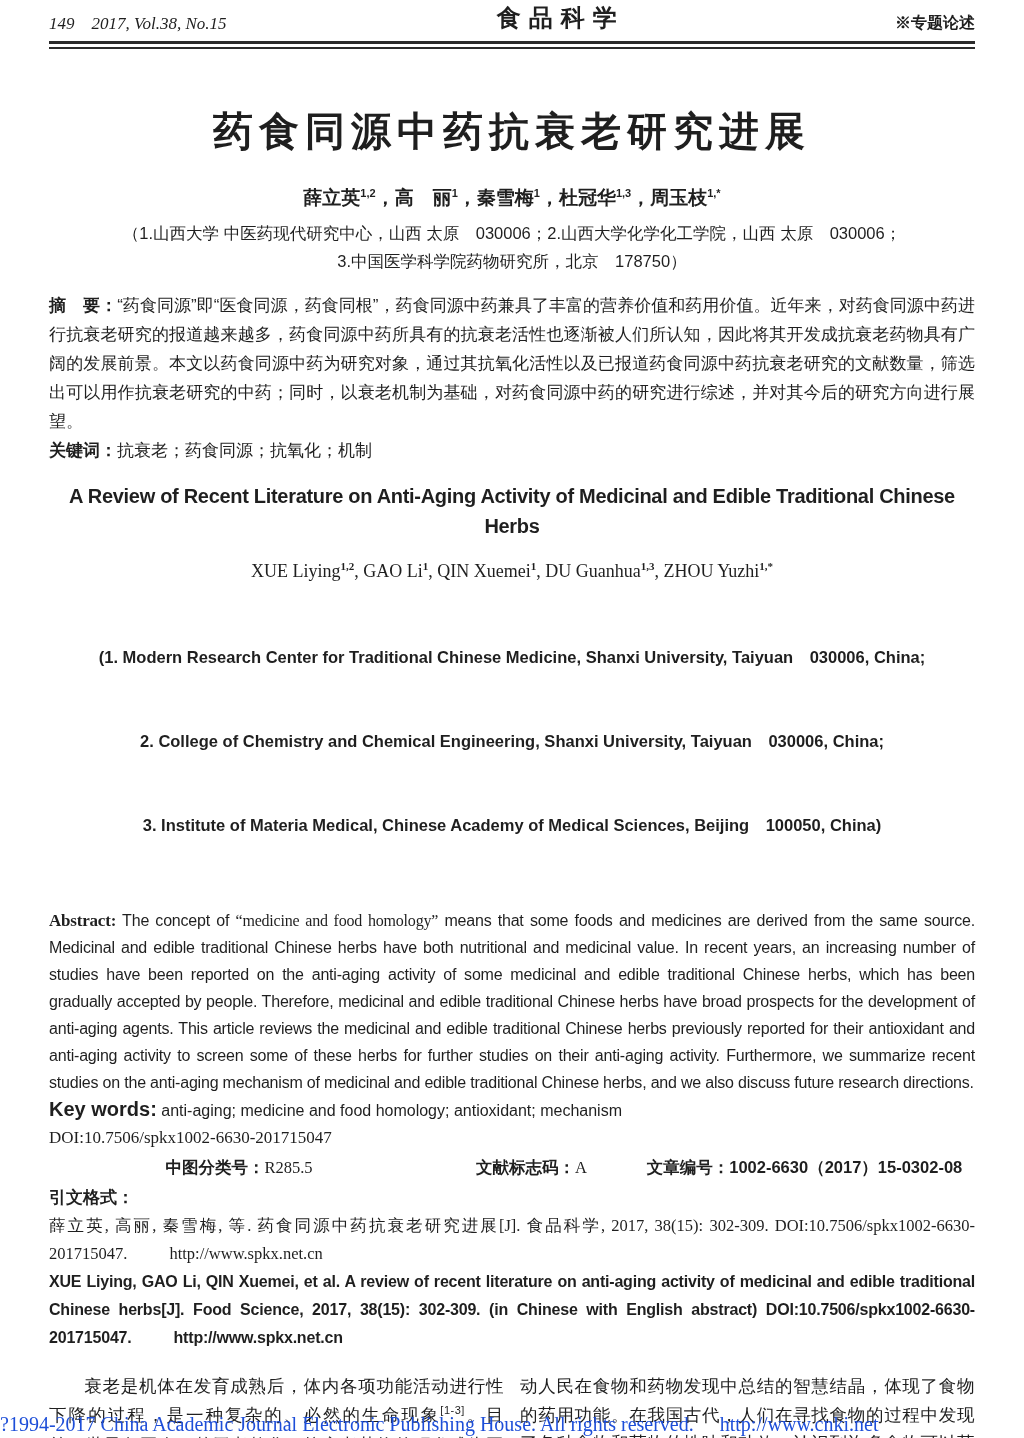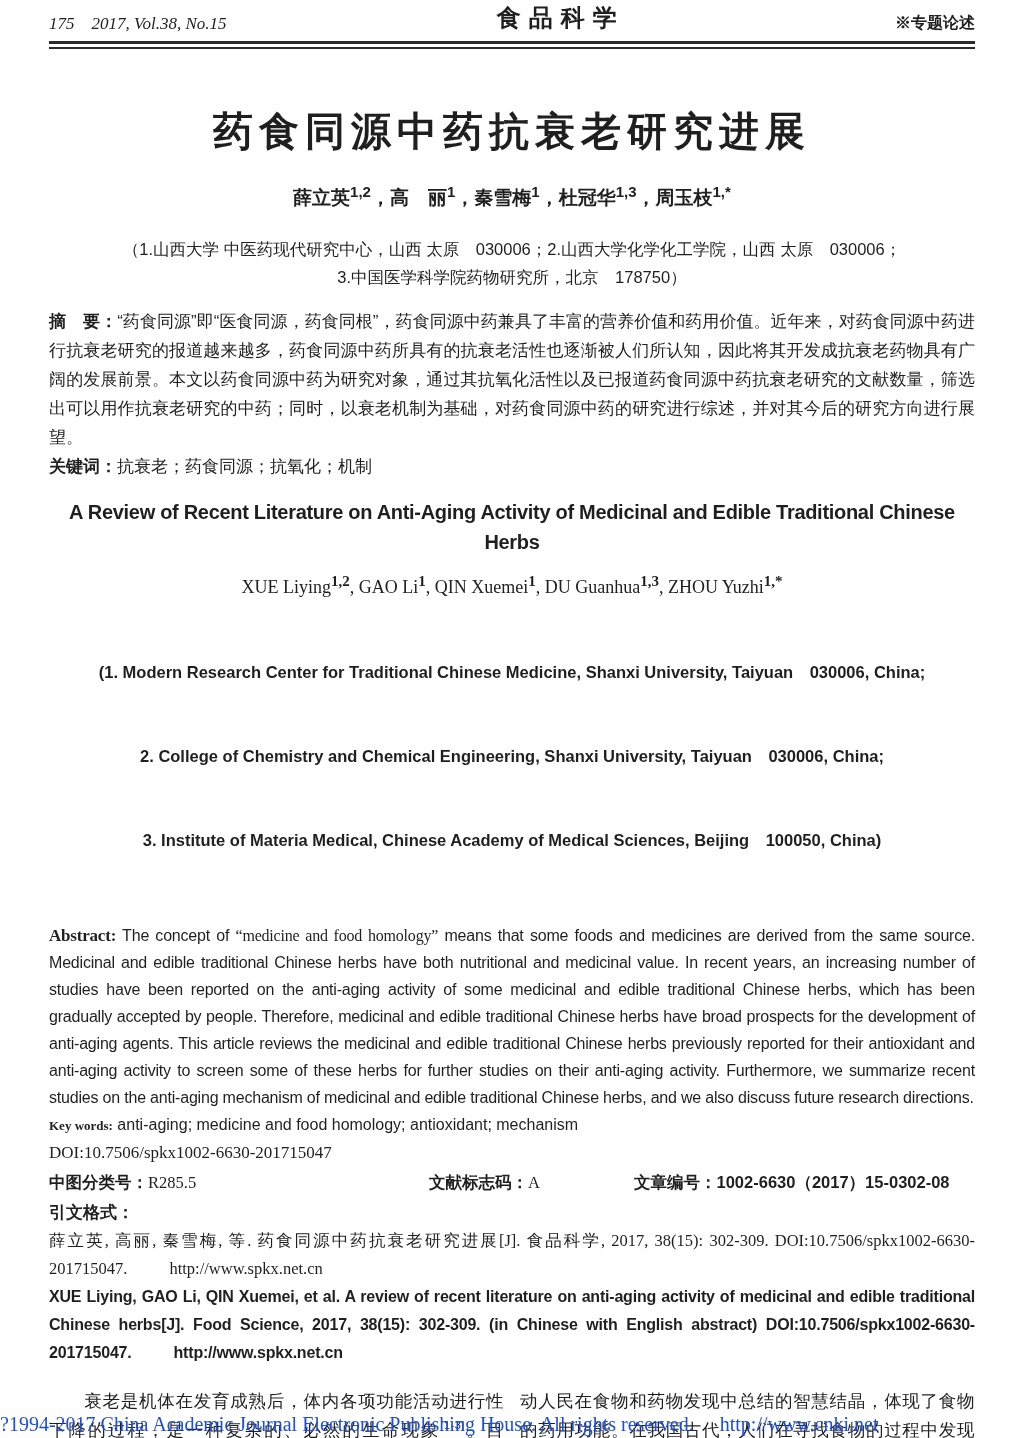--- a/index.html
+++ b/index.html
@@ -15,38 +15,38 @@
   }
   
   .hdr{display:flex;justify-content:space-between;align-items:flex-end;height:26px;}
   .hdr-left{font-family:"Liberation Serif", serif;font-style:italic;font-size:17px;}
   .hdr-center{font-size:24px;font-weight:800;letter-spacing:8px;}
   .hdr-right{font-size:16px;font-weight:600;text-align:center;}
   .double-rule{margin-top:7px;height:3px;border-top:3px solid #2b2b2b;border-bottom:2px solid #2b2b2b;}
   
   .title-cn{margin-top:56px;text-align:center;font-size:40px;font-weight:700;letter-spacing:6px;line-height:52px;}
   .authors-cn{margin-top:28px;text-align:center;font-size:19px;font-weight:600;}
-  .sup{font-size:15px;position:relative;top:-7px;font-weight:600;}
-  .affils-cn{margin-top:24px;text-align:center;font-size:16.5px;line-height:28px;font-weight:500;}
+  .sup{font-size:11px;position:relative;top:-7px;font-weight:600;}
+  .affils-cn{margin-top:8px;text-align:center;font-size:16.5px;line-height:28px;font-weight:500;}
   
   .abs-cn{margin-top:16px;font-size:17px;line-height:29px;text-align:justify;}
   .lbl{font-weight:700;}
   .kw-cn{font-size:17px;line-height:29px;}
   
   .title-en{margin-top:16px;text-align:center;font-size:20px;font-weight:700;letter-spacing:-0.3px;line-height:30px;}
   .authors-en{margin-top:16px;text-align:center;font-family:"Liberation Serif", serif;font-size:18px;line-height:28px;}
   .affils-en{text-align:center;font-size:16.5px;font-weight:600;line-height:28px;white-space:pre-wrap;}
   .abs-en{margin-top:12px;font-size:16px;letter-spacing:-0.2px;line-height:27px;text-align:justify;}
   .abs-en .lbl-serif{font-family:"Liberation Serif", serif;font-weight:700;font-size:17px;}
   .serif{font-family:"Liberation Serif", serif;}
   .kw-en{font-size:16px;line-height:27px;}
-  .kw-en .lbl-serif{font-family:Liberation Serif, serif;font-weight:700;font-size:13px;}
+  .kw-en .lbl-serif{font-family:Liberation Sans, sans-serif;font-weight:700;font-size:20px;}
   .doi-line{font-family:"Liberation Serif", serif;font-size:17px;line-height:28px;}
   
-  .clc-row{display:flex;line-height:30px;font-size:16.5px;}
+  .clc-row{display:flex;line-height:30px;font-size:16.5px;text-align:center;}
   .clc-c1{flex:0 0 380px;}
   .clc-c2{flex:0 0 205px;}
   .clc-c3{flex:1 1 auto;}
   .clc-row .val{font-weight:600;}
   .cit-head{font-size:17px;font-weight:700;line-height:29px;}
   .cit-cn{font-family:"Liberation Serif", serif;font-size:16.5px;line-height:28px;text-align:justify;}
   .cit-en{font-size:16px;letter-spacing:-0.2px;line-height:28px;text-align:justify;font-weight:600;}
   .url{font-weight:700;margin-left:42px;}
   .url-serif{font-family:"Liberation Serif", serif;font-weight:400;margin-left:42px;}
   
@@ -61,21 +61,21 @@
     color:#1d4ed8;white-space:nowrap;z-index:5;
   }
   .wm-url{margin-left:26px;}
 </style>
 </head>
 <body>
 
 <div class="page">
 
   <div class="hdr">
-    <span class="hdr-left">175  2017, Vol.38, No.15</span>
+    <span class="hdr-left">149  2017, Vol.38, No.15</span>
     <span class="hdr-center">食品科学</span>
     <span class="hdr-right">※专题论述</span>
   </div>
   <div class="double-rule"></div>
 
   <div class="title-cn">药食同源中药抗衰老研究进展</div>
 
   <div class="authors-cn">
     <span>薛立英</span><span class="sup">1,2</span><span>，</span><span>高　丽</span><span class="sup">1</span><span>，</span><span>秦雪梅</span><span class="sup">1</span><span>，</span><span>杜冠华</span><span class="sup">1,3</span><span>，</span><span>周玉枝</span><span class="sup">1,*</span>
   </div>

